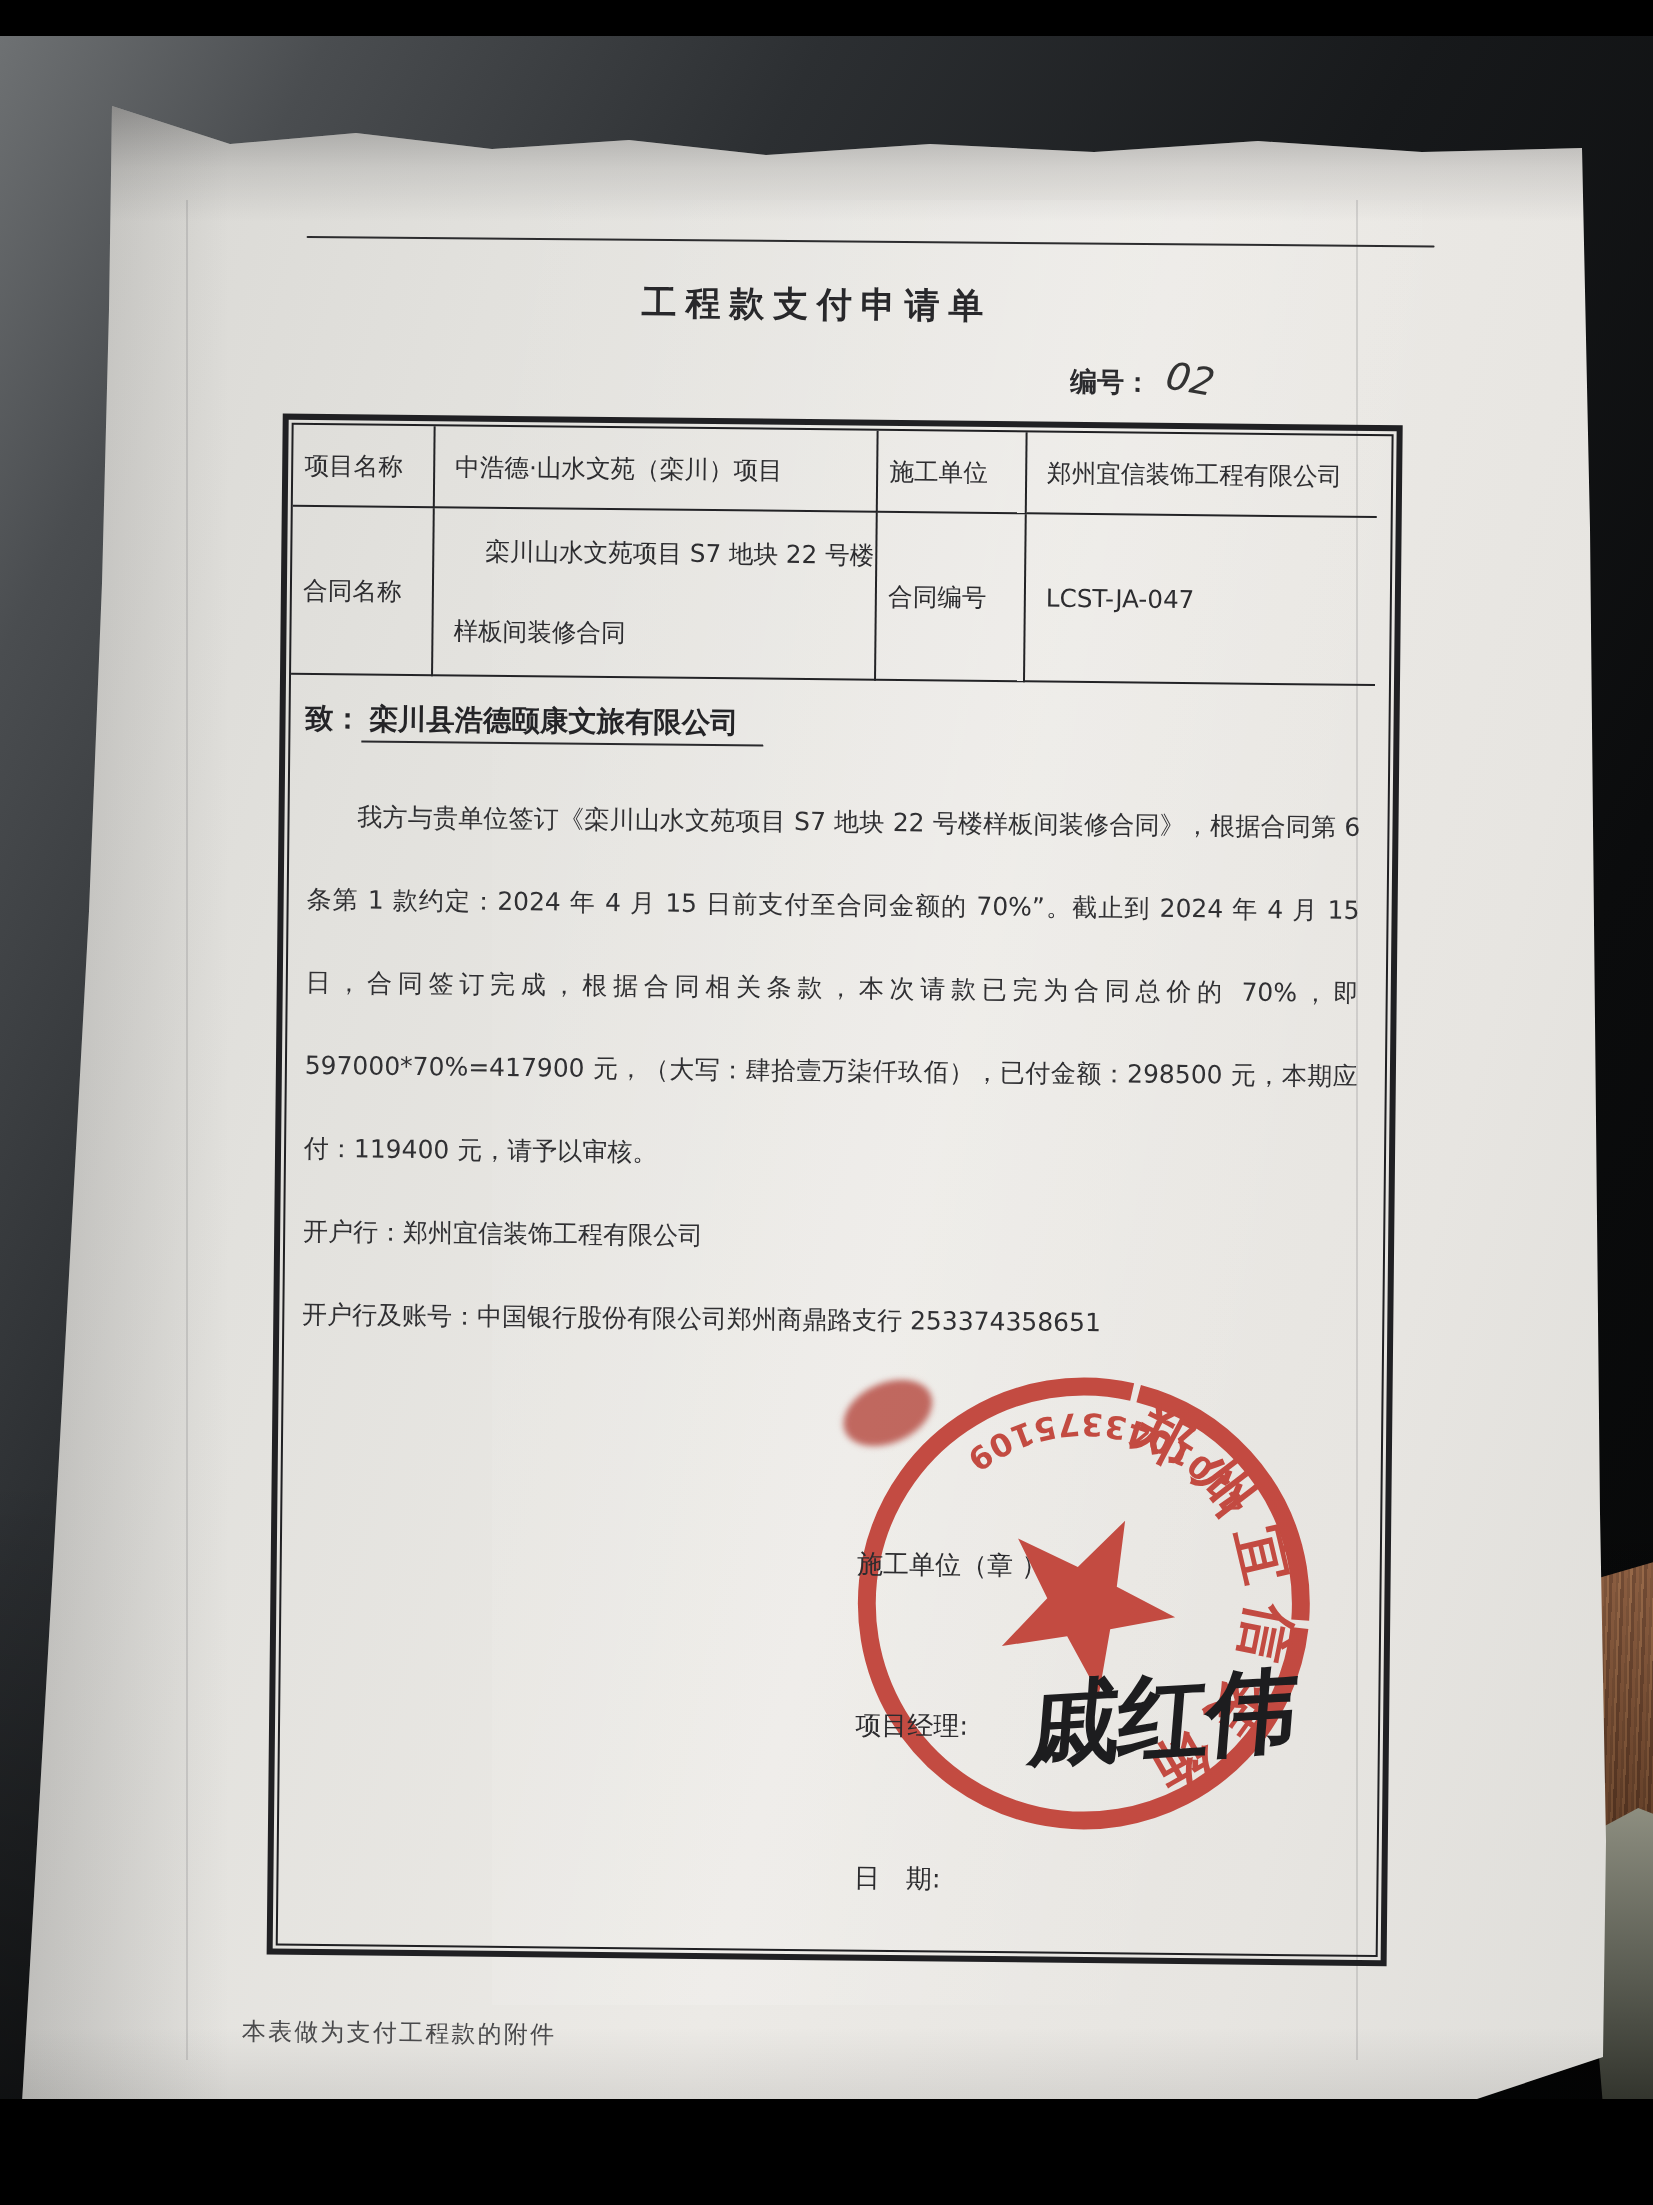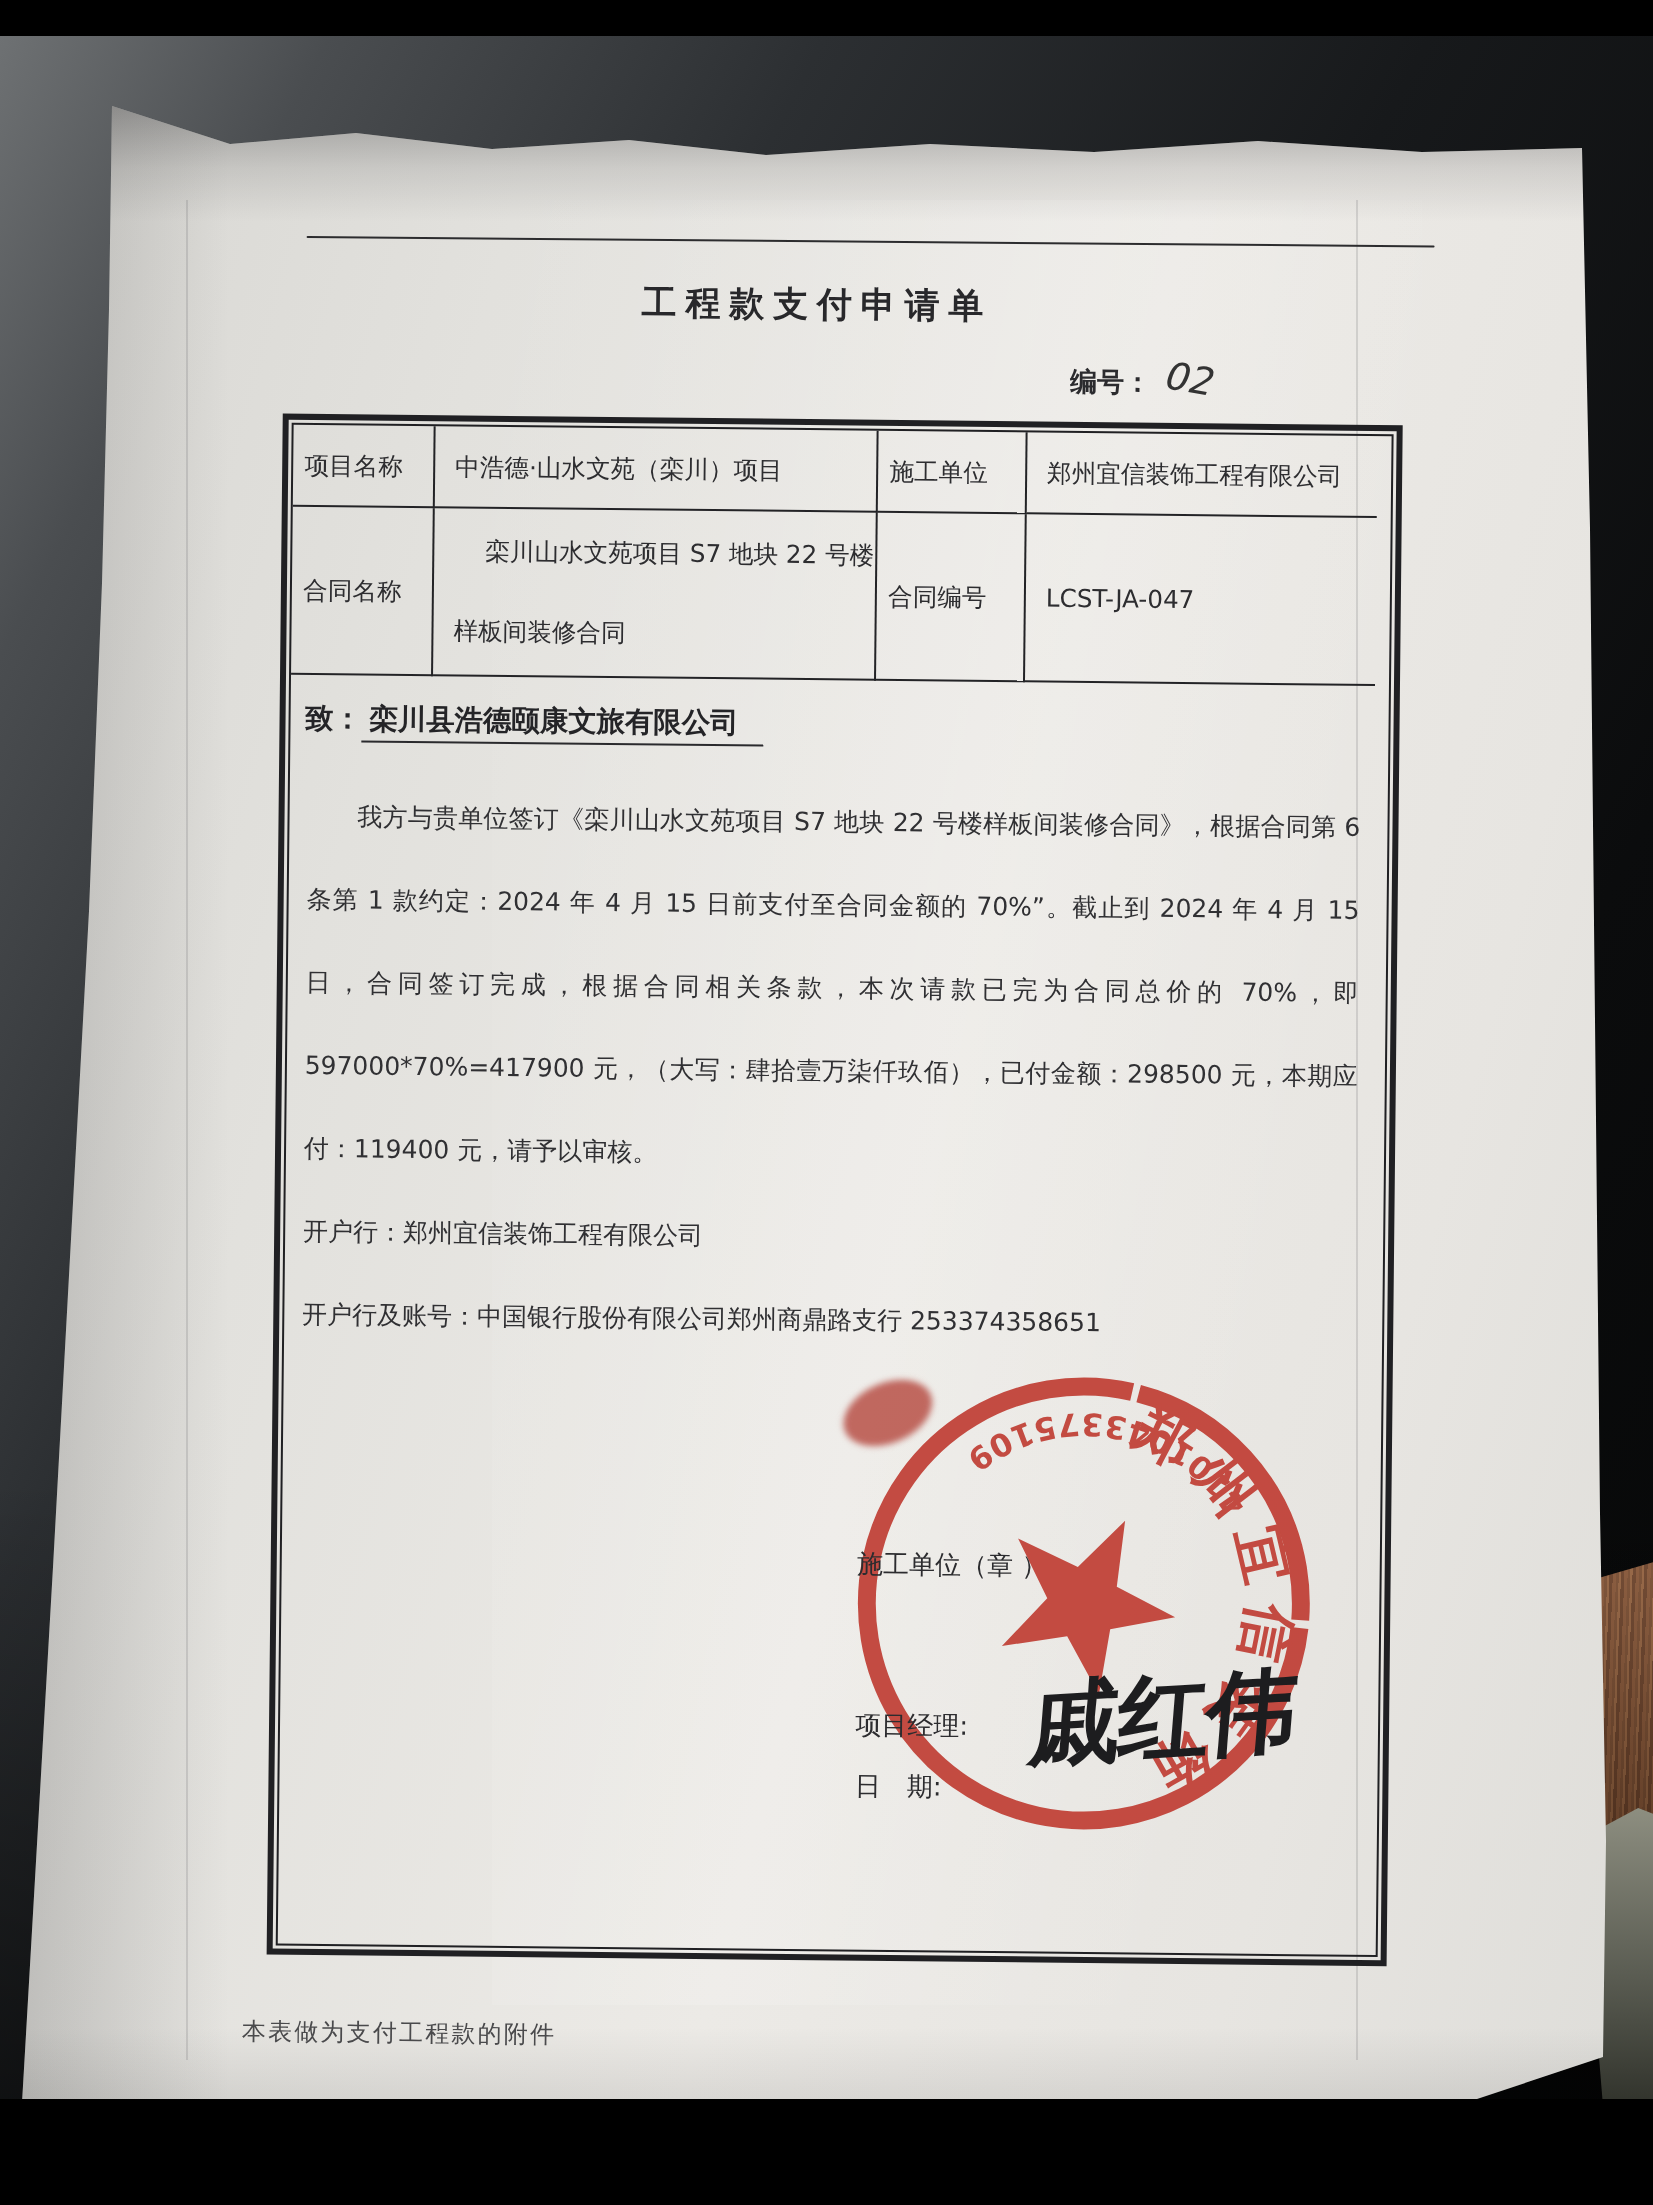--- a/index.html
+++ b/index.html
@@ -112,21 +112,21 @@
           </div>
 
           <div class="letter-body">
             <p class="para">我方与贵单位签订《栾川山水文苑项目 S7 地块 22 号楼样板间装修合同》，根据合同第 6 条第 1 款约定：2024 年 4 月 15 日前支付至合同金额的 70%”。截止到 2024 年 4 月 15 日，合同签订完成，根据合同相关条款，本次请款已完为合同总价的 70%，即 597000*70%=417900 元，（大写：肆拾壹万柒仟玖佰），已付金额：298500 元，本期应付：119400 元，请予以审核。</p>
             <div class="bank">开户行：郑州宜信装饰工程有限公司</div>
             <div class="bank">开户行及账号：中国银行股份有限公司郑州商鼎路支行  253374358651</div>
           </div>
 
           <div class="sign-label" style="top:1116px">施工单位（章 ）</div>
           <div class="sign-label" style="top:1277px">项目经理:</div>
-          <div class="sign-label" style="top:1338px">日　期:</div>
+          <div class="sign-label" style="top:1430px">日　期:</div>
 
           <div class="smudge"></div>
           <div class="stamp-wrap">
             <svg width="481" height="481" viewBox="0 0 860 860">
               <defs>
                 <path id="sealTextPath" d="M430,134 A296,296 0 1,1 430,726 A296,296 0 1,1 430,134"></path>
                 <path id="sealNumPath" d="M90,430 A340,340 0 1,0 770,430 A340,340 0 1,0 90,430"></path>
               </defs>
               <g transform="rotate(170 430 430)" fill="#bf3d33">
                 <circle cx="430" cy="430" r="388" fill="none" stroke="#bf3d33" stroke-width="32" stroke-dasharray="760 12 540 14 1200 12"></circle>

